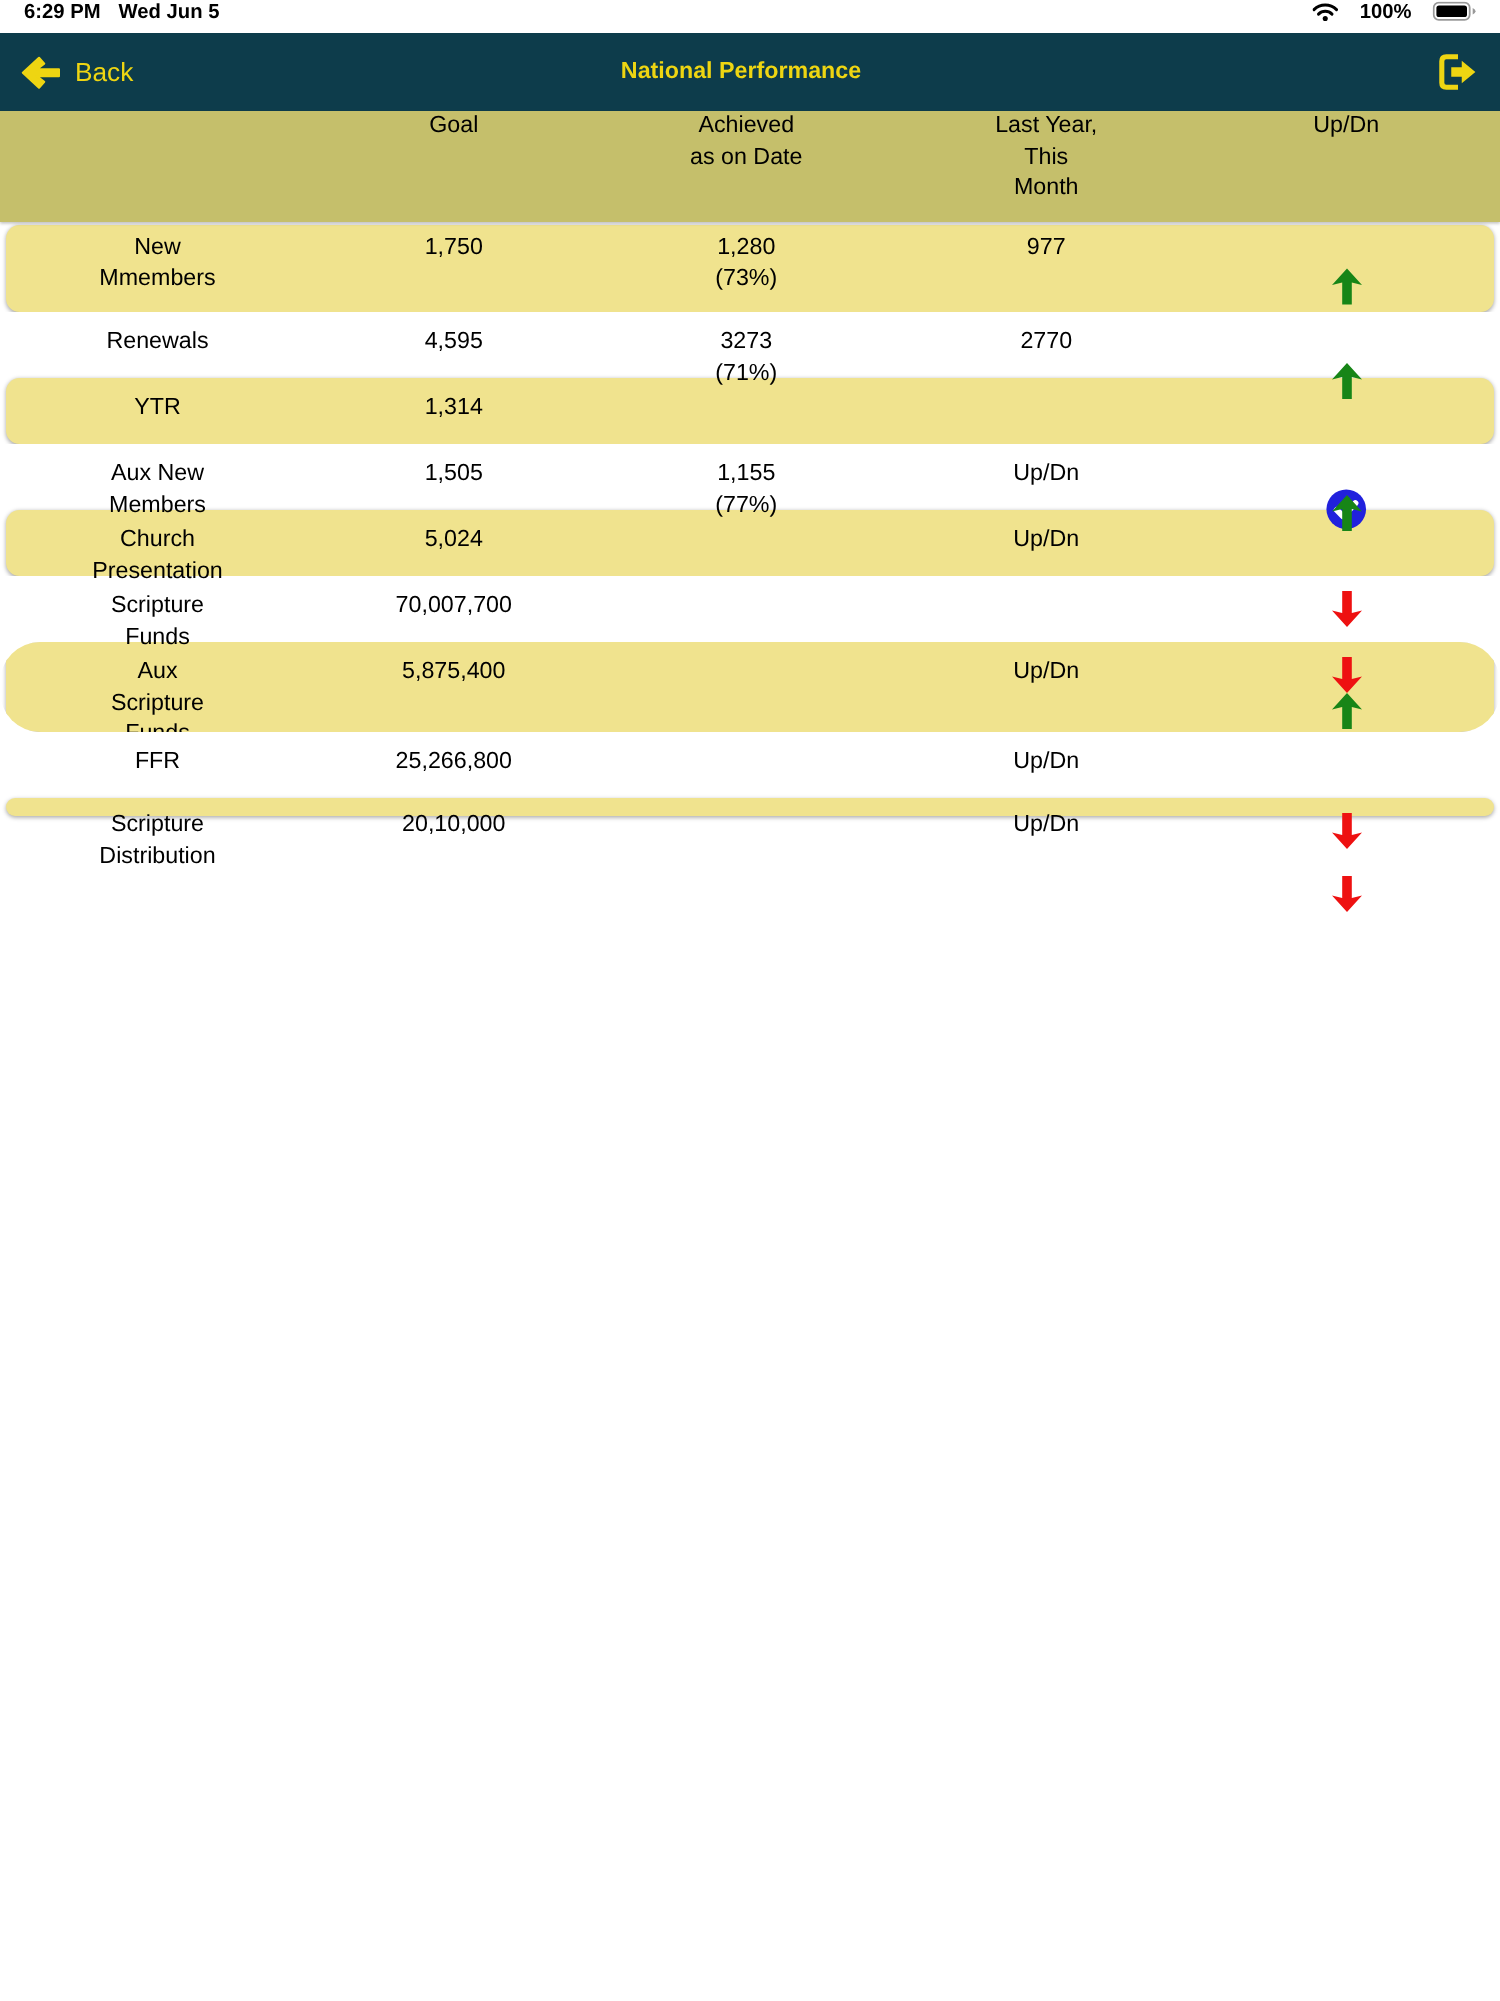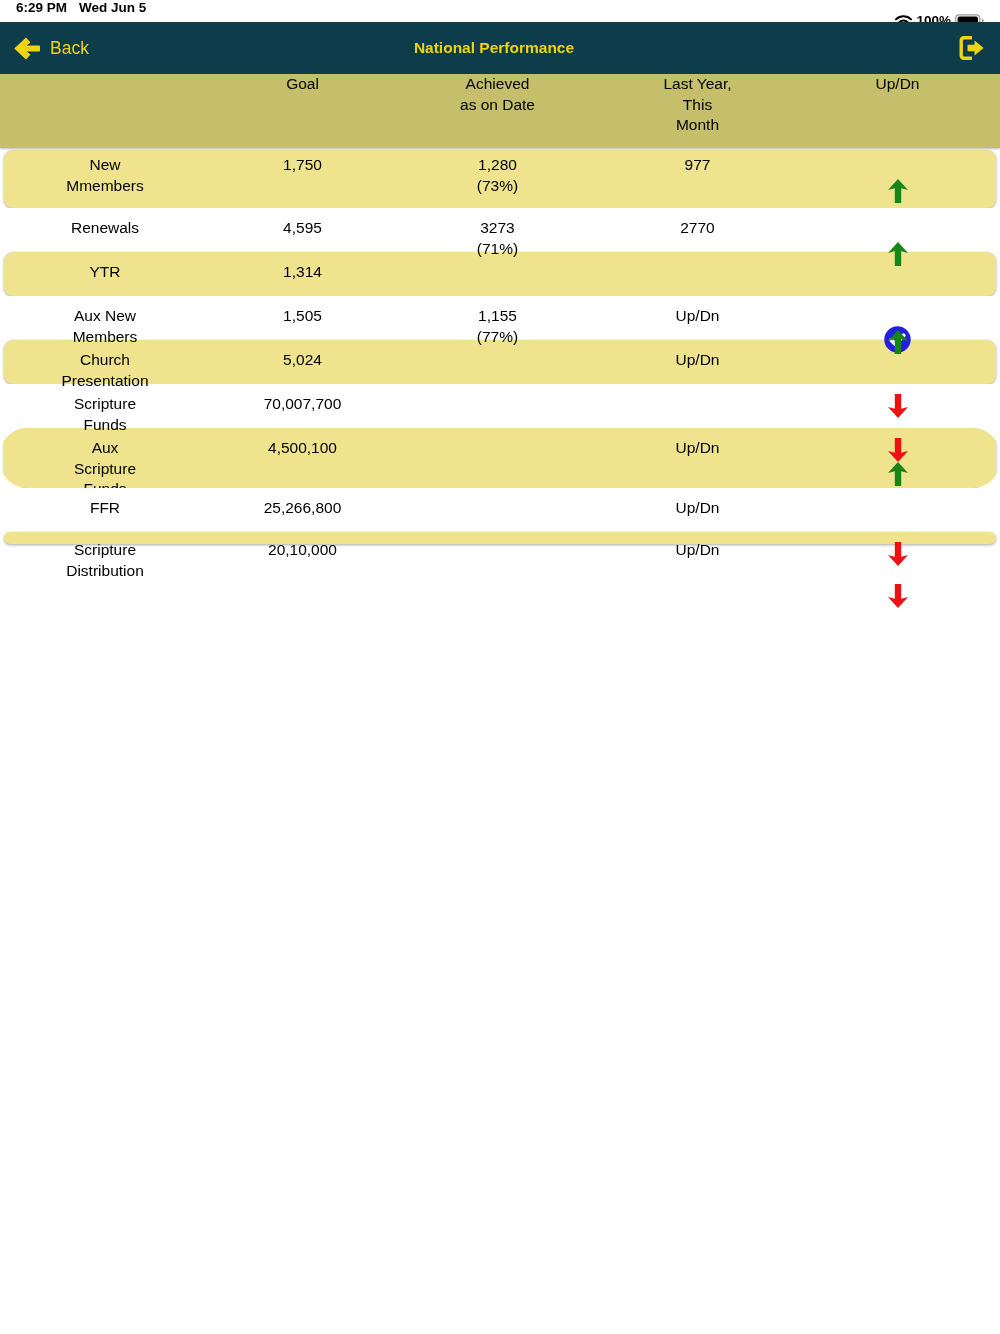--- a/index.html
+++ b/index.html
@@ -6,21 +6,21 @@
   body {
     width:1000px; height:1334px; margin:0 auto; background:#ffffff;
     font-family:"Liberation Sans", sans-serif; color:#000;
     position:relative; overflow:hidden;
   }
   
   .status-bar{
     height:22px; display:flex; align-items:flex-start; padding:0 16px;
     font-size:13.5px; font-weight:700; background:#fff; gap:12px;
   }
-  .status-right{ margin-left:auto; display:flex; align-items:center; gap:4px;margin-top:13px; }
+  .status-right{ margin-left:auto; display:flex; align-items:center; gap:14px; }
   .status-right svg{ display:block; }
   
   .nav-bar{
     height:52px; background:#0d3c4b; display:flex; align-items:center;
     padding:0 14px; position:relative;
   }
   .back-button{
     display:flex; align-items:center; gap:9px; color:#eed512;
     font-size:17.5px; cursor:pointer; position:relative; z-index:2;
     background:none; border:none; font-family:inherit;
@@ -217,21 +217,21 @@
         
       </div>
     </div>
   </div>
     <div class="row yellow r6">
     <div class="card"></div>
     <div class="content">
       <div class="cell col1 c-label">Aux
 Scripture
 Funds</div>
-      <div class="cell col2 c-goal">4,500,100</div>
+      <div class="cell col2 c-goal">5,875,400</div>
       <div class="cell col3 c-achieved"></div>
       <div class="cell col4 c-last">Up/Dn</div>
       <div class="cell col5 updn-cell c-icon" data-icon="up-arrow-icon">
         <svg class="up" width="24" height="28" viewBox="0 0 24 28">
           <path d="M12 2 L22 13 L15.2 11.3 L15.2 26 L8.8 26 L8.8 11.3 L2 13 Z" fill="#178517"></path>
         </svg>
         
         
       </div>
     </div>

